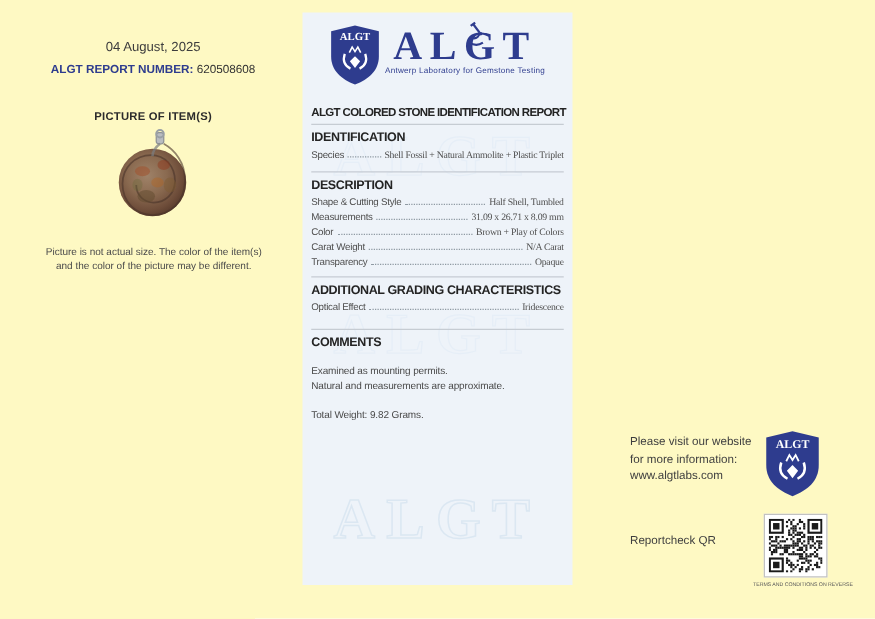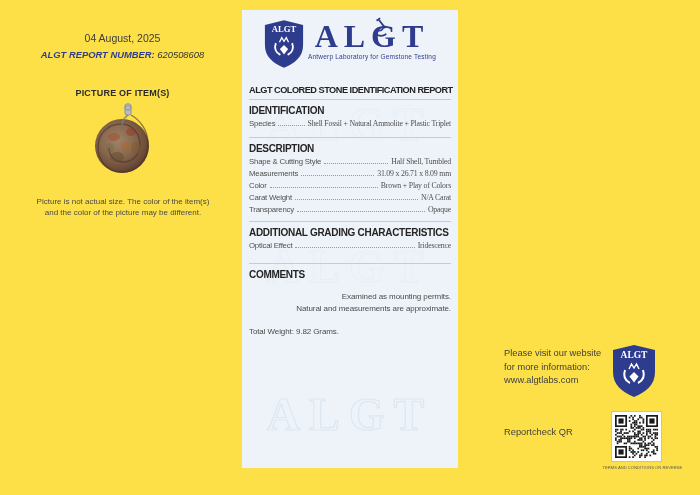--- a/index.html
+++ b/index.html
@@ -1,24 +1,24 @@
 <!DOCTYPE html>
 <html><head>
 <meta charset="utf-8">
 <style>
   html,body{margin:0;padding:0;background:#ffffff;}
   .page{
     position:relative;width:700px;height:495px;overflow:hidden;
-    background:#fde047;font-family:"Liberation Sans",sans-serif;
+    background:#fef9c3;font-family:"Liberation Sans",sans-serif;
   }
   
   .date{position:absolute;left:40px;top:32px;width:165px;text-align:center;
     font-size:10.5px;color:#3d3d3d;}
   .report-line{position:absolute;left:5px;top:49px;width:235px;text-align:center;
-    font-size:9.4px;white-space:nowrap;font-style:italic;}
+    font-size:9.4px;white-space:nowrap;}
   .report-line .lbl{color:#2e3c8e;font-weight:bold;}
   .report-line .val{color:#333;}
   .picture-heading{position:absolute;left:10px;top:88px;width:225px;text-align:center;
     font-size:9px;font-weight:bold;color:#2b2b2b;letter-spacing:.2px;}
   .pendant{position:absolute;left:84px;top:102px;width:80px;height:82px;}
   .disclaimer{position:absolute;left:16px;top:196px;width:214px;text-align:center;
     font-size:8px;color:#4a4a4a;line-height:11px;}
   
   .panel{position:absolute;left:242px;top:10px;width:216px;height:458px;
     background:#eef3f9;}
@@ -44,21 +44,21 @@
   .sec-heading{margin-top:5px;font-size:10px;font-weight:bold;color:#242424;
     letter-spacing:-.3px;white-space:nowrap;}
   .row{display:flex;align-items:baseline;margin-top:2px;font-size:7.8px;
     letter-spacing:-.2px;color:#4f4f4f;line-height:9px;overflow:hidden;}
   .row .rl{white-space:nowrap;flex:0 0 auto;}
   .row .leader{flex:1 1 4px;min-width:3px;border-bottom:1px dotted #8f9aa3;
     margin:0 3px;height:7px;}
   .row .rv{white-space:nowrap;flex:0 0 auto;font-family:Liberation Serif, serif;}
   .cmt-par{margin-top:12px;font-size:8px;letter-spacing:-.1px;color:#4a4a4a;
     line-height:12px;width:204px;}
-  .cmt-notes{margin-top:11px;font-size:8px;letter-spacing:-.1px;color:#4a4a4a;line-height:12px;text-align:right;}
+  .cmt-notes{margin-top:11px;font-size:8px;letter-spacing:-.1px;color:#4a4a4a;line-height:12px;}
   .cmt-total{margin-top:12px;font-size:8px;letter-spacing:-.1px;color:#4a4a4a;}
   
   .website{position:absolute;left:504px;top:347px;font-size:9.3px;color:#3f3f3f;
     line-height:13.5px;}
   .shield-large{position:absolute;left:612px;top:344px;}
   .reportcheck{position:absolute;left:504px;top:427px;font-size:9.3px;color:#3f3f3f;}
   .qr-box{position:absolute;left:611px;top:411px;width:51px;height:51px;
     border:1px solid #c2c2c2;background:#fff;box-sizing:border-box;padding:3px;}
   .qr-box svg{display:block;width:100%;height:100%;}
   .terms{position:absolute;left:576px;top:465px;width:110px;text-align:center;

